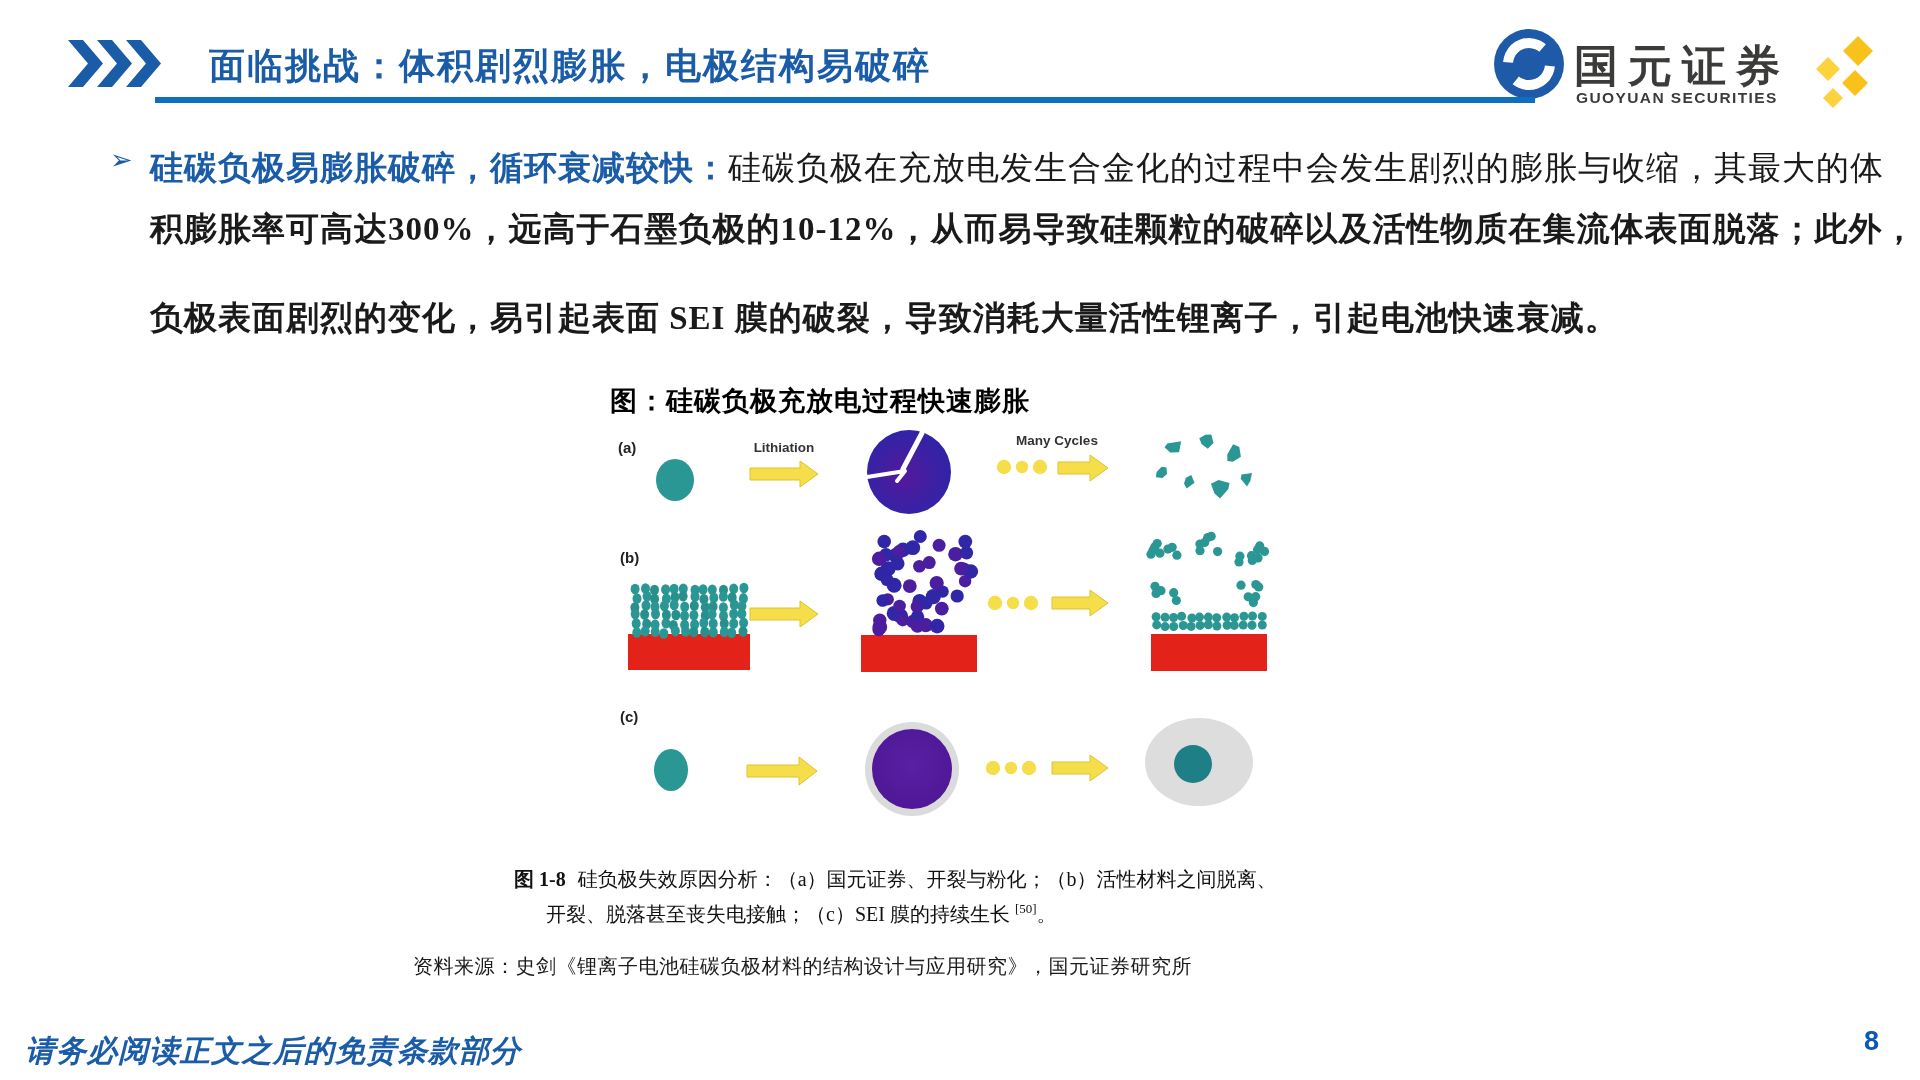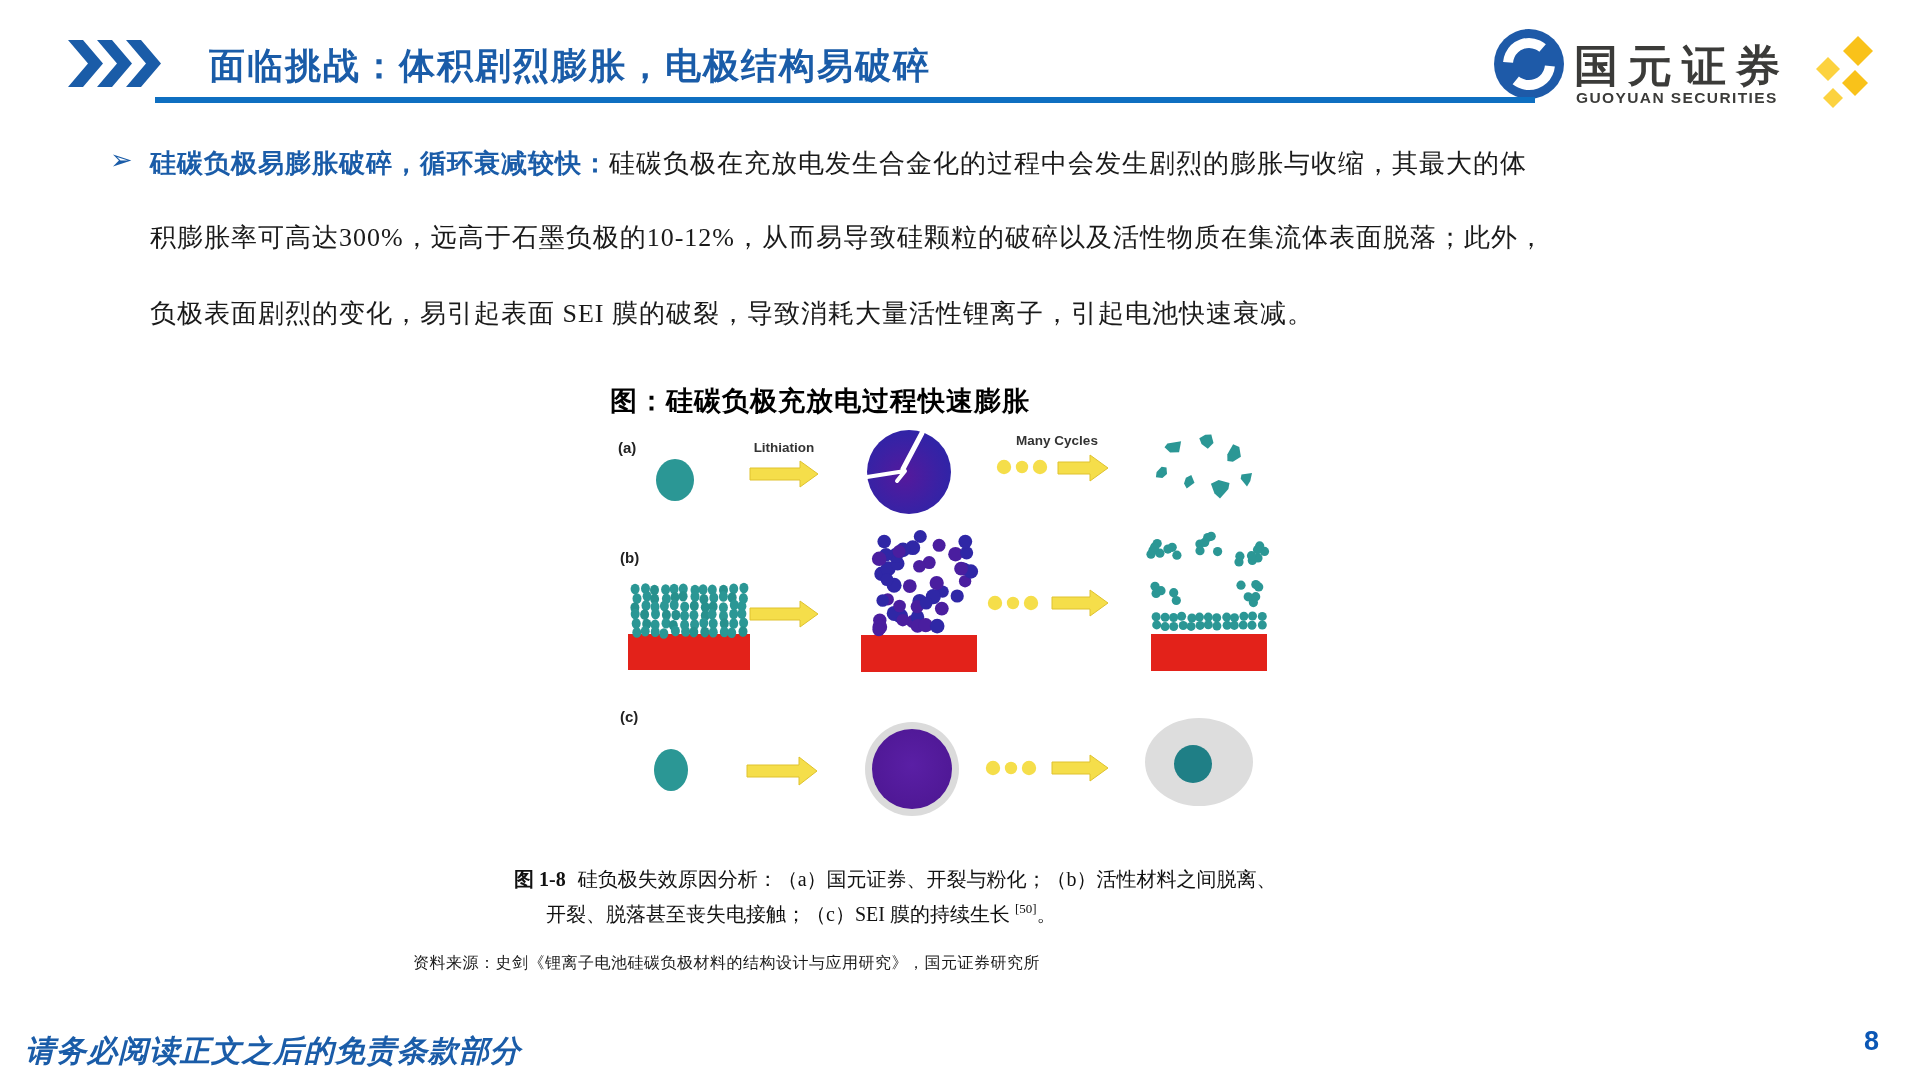--- a/index.html
+++ b/index.html
@@ -29,47 +29,47 @@
   }
 
   
   #bullet-glyph {
     left:110px; top:144px;
     font-size:27px; color:#1A5CA8; font-weight:bold;
     font-family:"DejaVu Sans", sans-serif;
   }
   .body-line {
     left:150px; width:1420px;
-    font-size:26px; letter-spacing:1px;
+    font-size:33px; letter-spacing:1px;
     white-space:nowrap;
   }
   #body-line-1 { top:146px; }
-  #body-line-2 { top:220px; }
-  #body-line-3 { top:296px; }
+  #body-line-2 { top:207px;font-weight:bold; }
+  #body-line-3 { top:296px;font-weight:bold; }
   .lead { color:#1A5CA8; font-weight:bold; }
 
   
   #figure-title {
     left:610px; top:383px;
     font-size:27px; font-weight:bold; color:#000;
     letter-spacing:1px; white-space:nowrap;
   }
   #fig-svg { left:600px; top:420px; width:700px; height:450px; }
   .fig-label { font-family:"Liberation Sans", sans-serif; font-weight:bold; font-size:15px; fill:#222; }
   .fig-anno  { font-family:"Liberation Sans", sans-serif; font-weight:bold; font-size:13.5px; fill:#333; }
 
   
   .cap-line { font-size:20px; color:#111; white-space:nowrap; }
   #cap-line-1 { left:514px; top:866px; }
   #cap-line-2 { left:546px; top:901px; }
   #cap-line-1 b { margin-right:12px;margin-top:20px; }
   .cap-line sup { font-size:13px; }
   #figure-source {
     left:413px; top:953px;
-    font-size:16px; color:#1b1b1b; letter-spacing:0.5px;
+    font-size:20px; color:#1b1b1b; letter-spacing:0.5px;
     white-space:nowrap;
   }
 
   
   #disclaimer {
     left:25px; top:1031px;
     font-size:30px; font-weight:bold; font-style:italic;
     color:#1A5CA8; letter-spacing:1px; white-space:nowrap;
   }
   #page-number {

